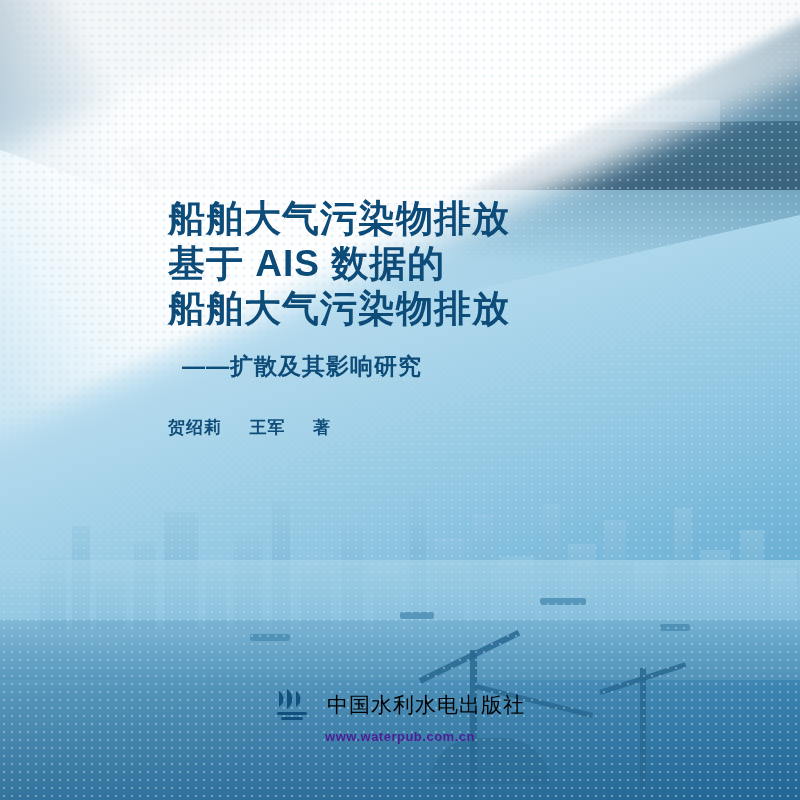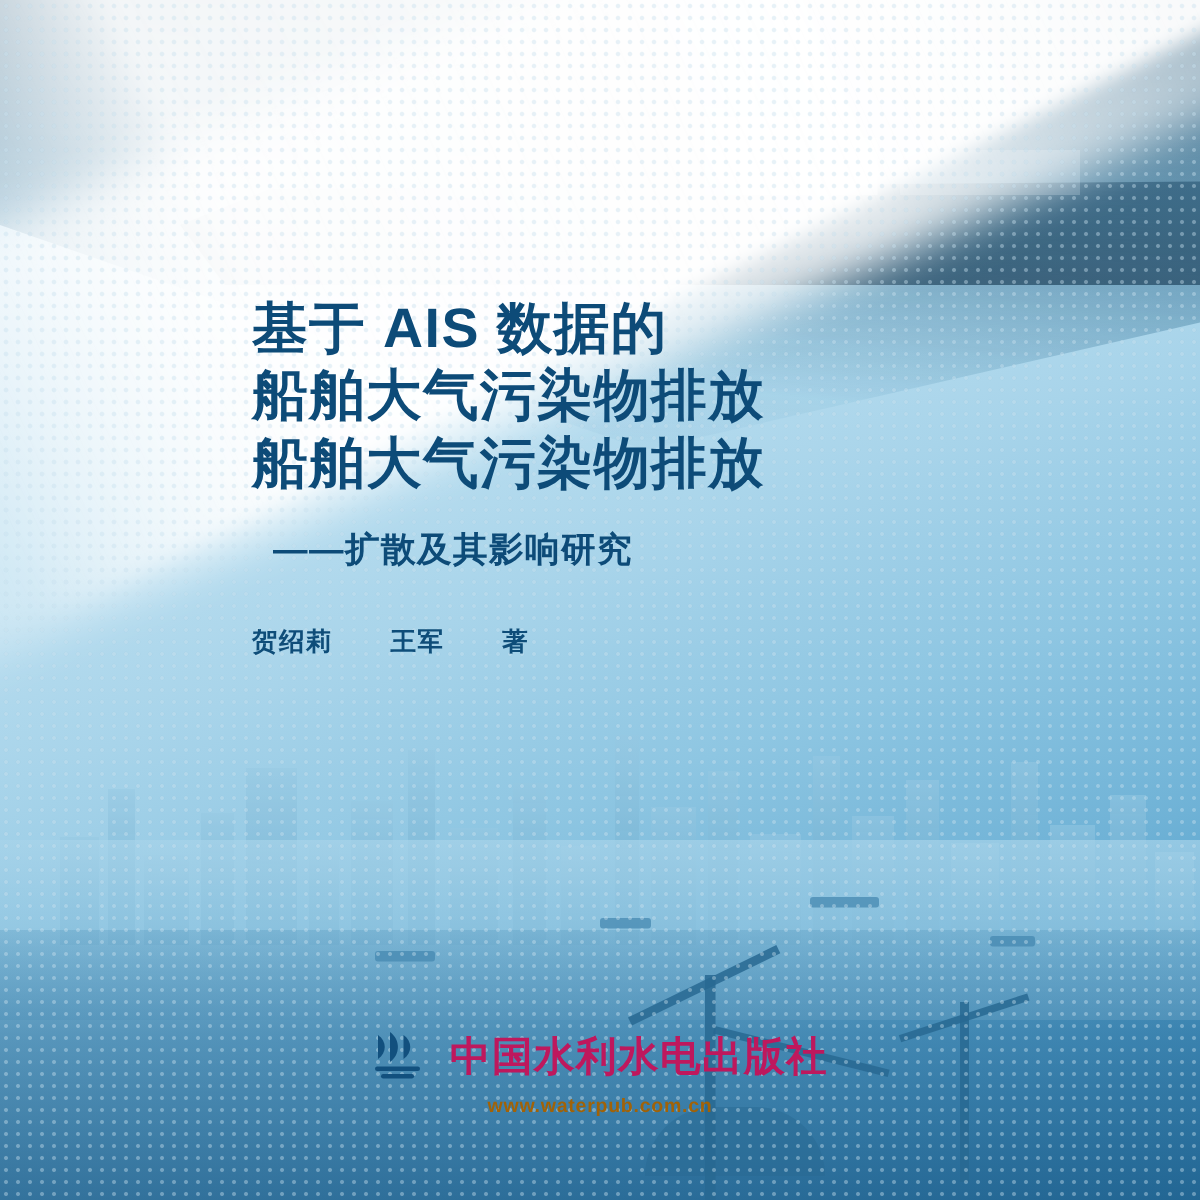--- a/index.html
+++ b/index.html
@@ -167,21 +167,20 @@
     white-space: nowrap;
   }
   .authors {
     position: absolute;
     left: 168px;
     top: 416px;
     font-size: 17px;
     font-weight: bold;
     color: #0e4d79;
     letter-spacing: 1px;
-    font-family: Liberation Mono, monospace;
   }
   .authors .gap { display: inline-block; width: 16px; }
 
   
   .publisher {
     position: absolute;
     left: 0;
     right: 0;
     bottom: 56px;
     display: flex;
@@ -192,30 +191,30 @@
     display: flex;
     align-items: center;
     gap: 10px;
   }
   .pub-mark {
     width: 42px;
     height: 34px;
     flex: none;
   }
   .pub-name {
-    font-size: 27px;
-    font-weight: bold;
-    color: #be185d;
+    font-size: 21px;
+    font-weight: normal;
+    color: #000000;
     letter-spacing: 1px;
   }
   .pub-url {
     margin-top: 7px;
     font-size: 13px;
     font-weight: bold;
-    color: #a16207;
+    color: #4c1d95;
     letter-spacing: .5px;
   }
 </style>
 </head>
 <body>
 
 <div class="cover">
 
   <div class="bg-base"></div>
 
@@ -269,22 +268,22 @@
     <div class="barge" style="left:660px; top:4px; width:30px;"></div>
   </div>
 
   <div class="sweep"></div>
   <div class="sweep2"></div>
 
   <div class="dots2"></div>
   <div class="dots"></div>
 
   <div class="title-block">
+    <div class="title-line">船舶大气污染物排放</div>
     <div class="title-line">基于 AIS 数据的</div>
-    <div class="title-line">船舶大气污染物排放</div>
     <div class="title-line">船舶大气污染物排放</div>
     <div class="subtitle">——扩散及其影响研究</div>
   </div>
 
   <div class="authors">
     <span>贺绍莉</span>
     <span class="gap"></span>
     <span>王军</span>
     <span class="gap"></span>
     <span>著</span>

